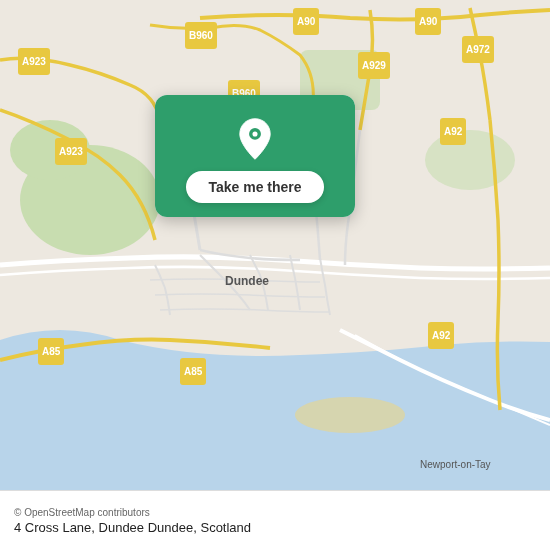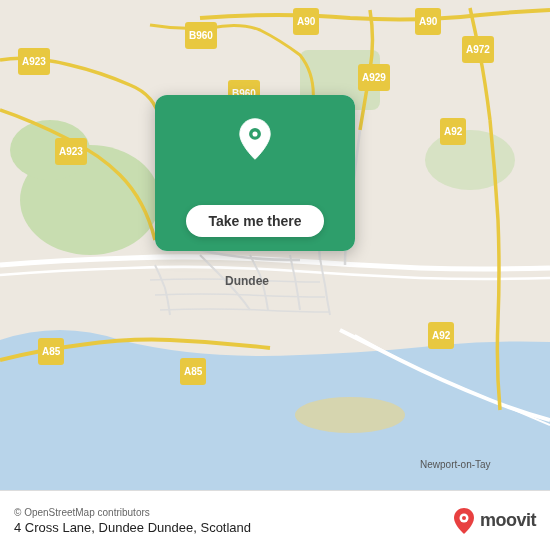--- a/index.html
+++ b/index.html
@@ -42,21 +42,20 @@
       align-items: center;
     }
 
     #card-green-section {
       background: #2e9e6b;
       width: 100%;
       display: flex;
       flex-direction: column;
       align-items: center;
       padding: 22px 0 14px 0;
-      gap: 34px;
     }
 
     #location-pin-icon {
       width: 44px;
       height: 44px;
       margin-bottom: 10px;
     }
 
     #take-me-there-btn {
       background: white;
@@ -198,21 +197,21 @@
 
     <text x="420" y="468" font-size="10" fill="#555" font-family="Arial">Newport-on-Tay</text>
   </svg>
 
   <div class="road-label" style="top:48px;left:18px">A923</div>
   <div class="road-label" style="top:138px;left:55px">A923</div>
   <div class="road-label" style="top:22px;left:185px">B960</div>
   <div class="road-label" style="top:80px;left:228px">B960</div>
   <div class="road-label" style="top:8px;left:293px">A90</div>
   <div class="road-label" style="top:8px;left:415px">A90</div>
-  <div class="road-label" style="top:64px;left:358px">A929</div>
+  <div class="road-label" style="top:52px;left:358px">A929</div>
   <div class="road-label" style="top:36px;left:462px">A972</div>
   <div class="road-label" style="top:118px;left:440px">A92</div>
   <div class="road-label" style="top:322px;left:428px">A92</div>
   <div class="road-label" style="top:338px;left:38px">A85</div>
   <div class="road-label" style="top:358px;left:180px">A85</div>
 
   <div id="location-card">
     <div id="card-green-section">
 
       <svg id="location-pin-icon" viewBox="0 0 44 52" xmlns="http://www.w3.org/2000/svg">
@@ -223,22 +222,13 @@
       <button id="take-me-there-btn">Take me there</button>
     </div>
   </div>
 </div>
 
 <div id="bottom-bar">
   <div id="bottom-left">
     <span id="osm-credit">© OpenStreetMap contributors</span>
     <span id="address-text">4 Cross Lane, Dundee Dundee, Scotland</span>
   </div>
-  <div id="moovit-logo">
-
-    <svg id="moovit-pin" viewBox="0 0 22 28" xmlns="http://www.w3.org/2000/svg">
-      <path d="M11 1 C5 1 1 5.5 1 11 C1 18 11 27 11 27 C11 27 21 18 21 11 C21 5.5 17 1 11 1 Z" fill="#e84040"></path>
-      <circle cx="11" cy="11" r="4.5" fill="white"></circle>
-      <circle cx="11" cy="11" r="2" fill="#e84040"></circle>
-    </svg>
-    <span id="moovit-text">moovit</span>
-  </div>
 </div>
 
 </body></html>

